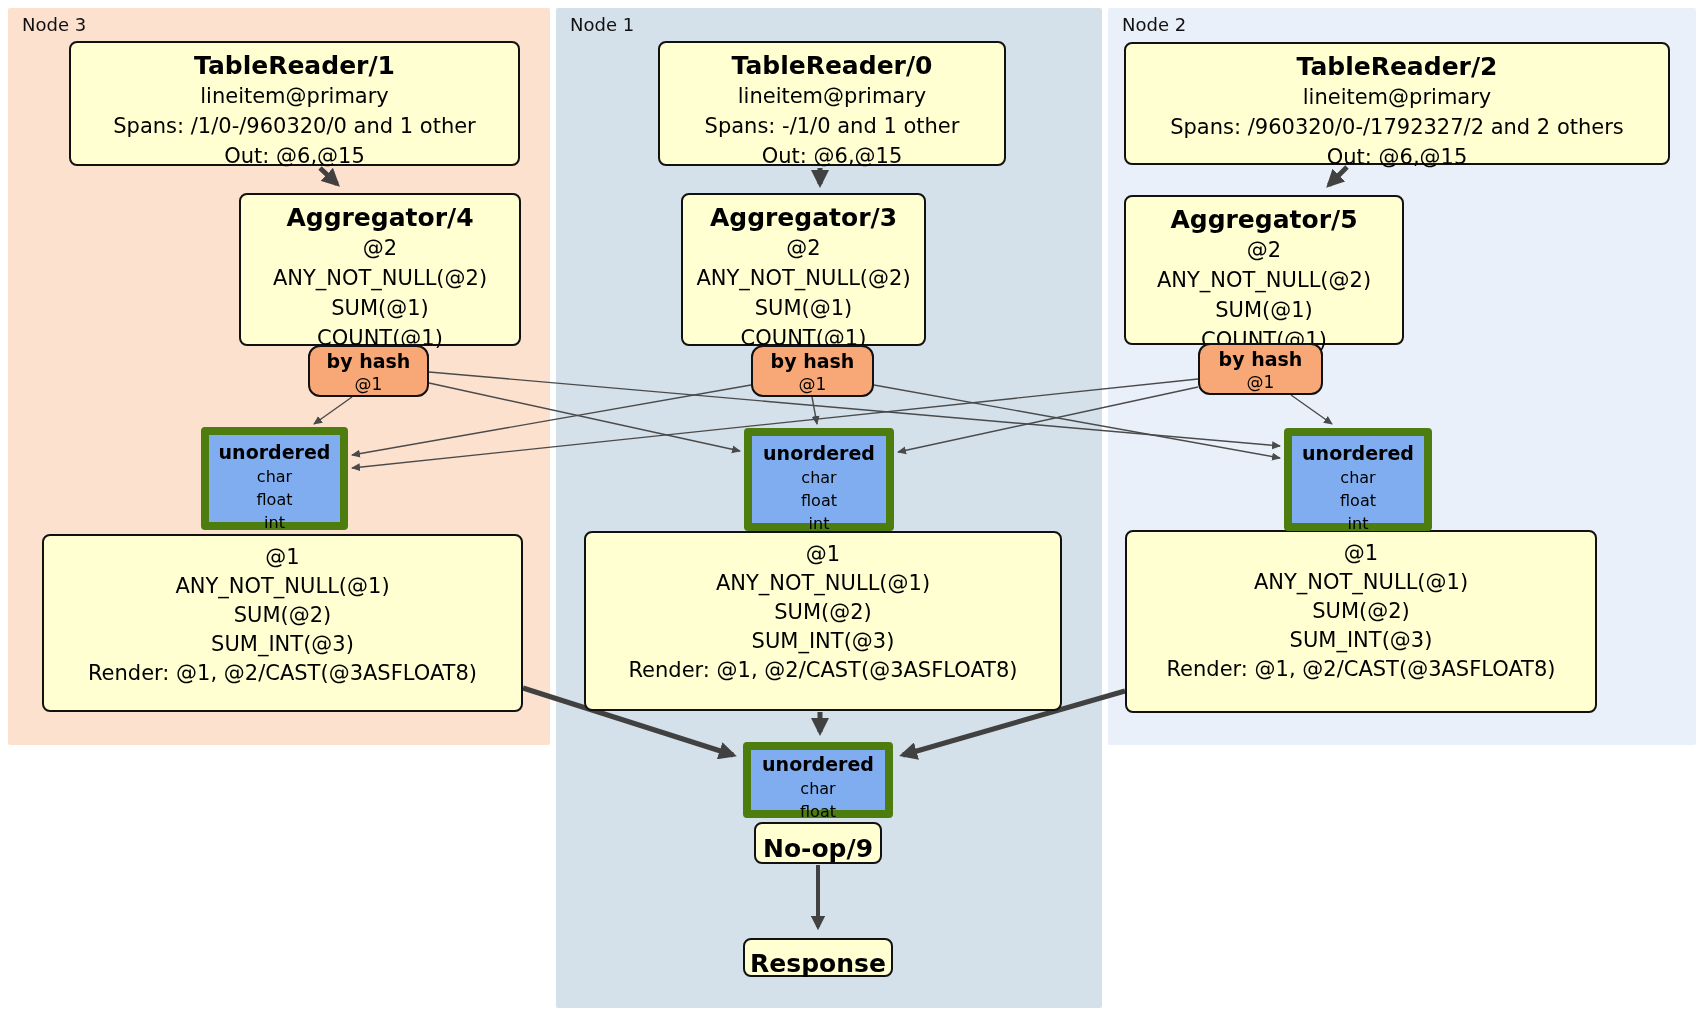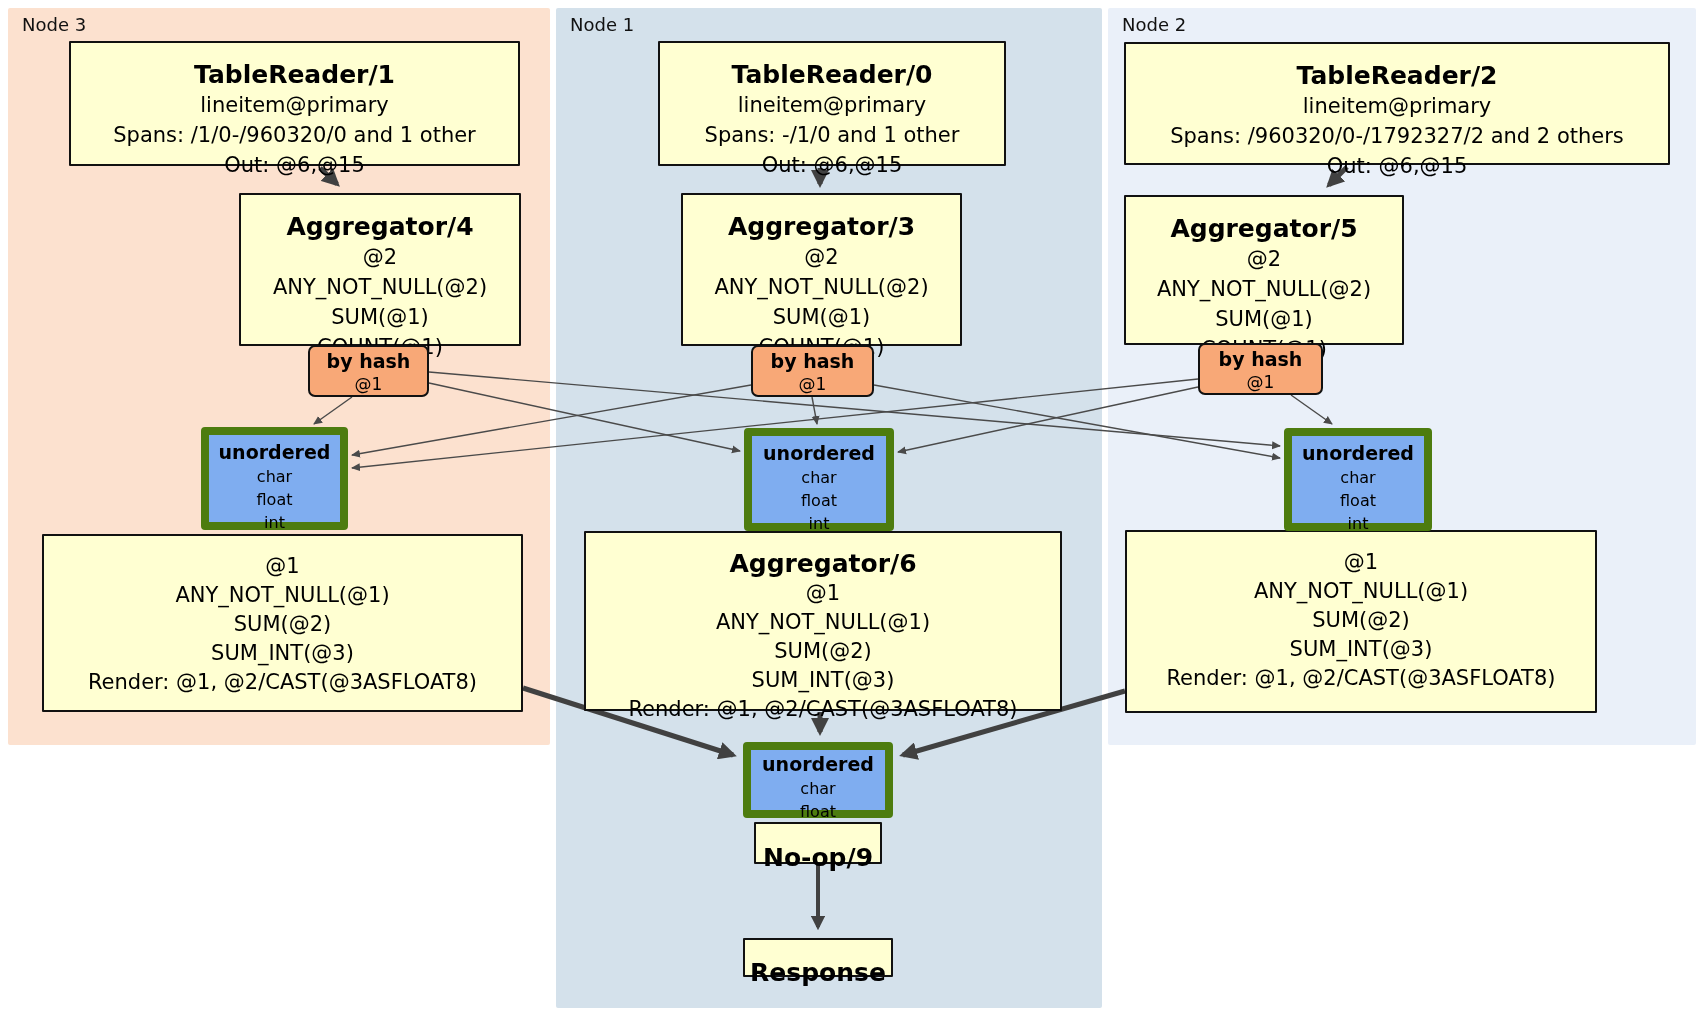--- a/index.html
+++ b/index.html
@@ -8,30 +8,30 @@
     font-family:"DejaVu Sans","Liberation Sans",sans-serif;color:#000;
   }
   .panel{position:absolute;border-radius:2px;z-index:0;}
   .panel-label{position:absolute;top:6px;left:14px;font-size:18px;color:#111;}
   #panel-node3{background:#fce1cf;}
   #panel-node1{background:#d4e1eb;}
   #panel-node2{background:#eaf0f9;}
   svg.edges{position:absolute;left:0;top:0;z-index:1;pointer-events:none;}
   .pbox{
     position:absolute;z-index:2;box-sizing:border-box;
-    background:#ffffd2;border:2px solid #111;border-radius:1px;
-    text-align:center;padding:16px 4px;
+    background:#ffffd2;border:2px solid #111;border-radius:8px;
+    text-align:center;padding:7px 4px;
   }
   .pbox .title{font-size:25px;font-weight:bold;line-height:31px;}
   .pbox .body{font-size:21px;line-height:30px;white-space:pre-line;}
   .pbox.agg-bottom .title{line-height:30px;}
   .pbox.agg-bottom .body{line-height:29px;}
   .router{
     position:absolute;z-index:3;box-sizing:border-box;
-    background:#f8a877;border:2px solid #111;border-radius:7px;
+    background:#f8a877;border:2px solid #111;border-radius:12px;
     text-align:center;padding:1px 2px;
   }
   .router .title{font-size:19px;font-weight:bold;line-height:26px;}
   .router .sub{font-size:17px;line-height:20px;}
   .sync{
     position:absolute;z-index:3;box-sizing:border-box;
     background:#7fadf0;border:8px solid #4d7c0f;border-radius:4px;
     text-align:center;padding:4px 2px;
   }
   .sync .title{font-size:19px;font-weight:bold;line-height:26px;}
@@ -116,39 +116,38 @@
 SUM_INT(@3)
 Render: @1, @2/CAST(@3ASFLOAT8)</div>
   </div>
 
   <div class="pbox" style="left:658px;top:41px;width:348px;height:125px;">
     <div class="title">TableReader/0</div>
     <div class="body">lineitem@primary
 Spans: -/1/0 and 1 other
 Out: @6,@15</div>
   </div>
-  <div class="pbox" style="left:681px;top:193px;width:281px;height:153px;">
+  <div class="pbox" style="left:681px;top:193px;width:245px;height:153px;">
     <div class="title">Aggregator/3</div>
     <div class="body">@2
 ANY_NOT_NULL(@2)
 SUM(@1)
 COUNT(@1)</div>
   </div>
   <div class="router" style="left:751px;top:345px;width:123px;height:52px;">
     <div class="title">by hash</div>
     <div class="sub">@1</div>
   </div>
   <div class="sync" style="left:744px;top:428px;width:150px;height:103px;">
     <div class="title">unordered</div>
     <div class="body">char
 float
 int</div>
   </div>
   <div class="pbox agg-bottom" style="left:584px;top:531px;width:478px;height:180px;">
-    <div class="title">Aggregator/6</div>
     <div class="body">@1
 ANY_NOT_NULL(@1)
 SUM(@2)
 SUM_INT(@3)
 Render: @1, @2/CAST(@3ASFLOAT8)</div>
   </div>
 
   <div class="pbox" style="left:1124px;top:42px;width:546px;height:123px;text-align:center;">
     <div class="title">TableReader/2</div>
     <div class="body">lineitem@primary

